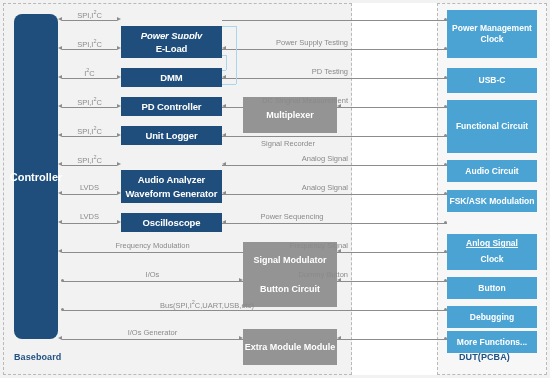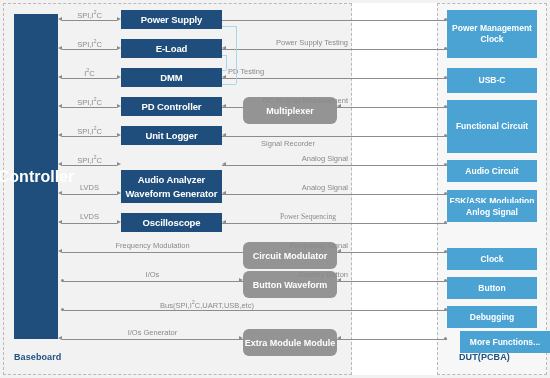--- a/index.html
+++ b/index.html
@@ -33,50 +33,50 @@
   }
   #label-baseboard{left:14px;top:352px;}
   #label-dut{left:459px;top:352px;}
 
   
   #controller{
     position:absolute;
     left:14px;top:14px;width:44px;height:325px;
     background:#1f4e7c;
     color:#ffffff;
-    font-size:16px;font-weight:bold;
+    font-size:11px;font-weight:bold;
     display:flex;align-items:center;justify-content:center;
     text-align:center;
     box-sizing:border-box;
+    border-radius:8px;
   }
 
   
   .inst{
     position:absolute;
     left:121px;width:101px;height:19px;
     background:#1f4e7c;
     color:#ffffff;
     font-size:9.5px;font-weight:bold;
     display:flex;align-items:center;justify-content:center;
     text-align:center;
     box-sizing:border-box;
     letter-spacing:-.1px;
   }
 
   
   .grayblk{
     position:absolute;
-    left:243px;width:94px;height:27px;
+    left:243px;width:94px;height:36px;
     background:#949494;
     color:#ffffff;
     font-size:9px;font-weight:bold;
     display:flex;align-items:center;justify-content:center;
     text-align:center;
     box-sizing:border-box;
-    border-radius:6px;
   }
 
   
   .dut{
     position:absolute;
     left:447px;width:90px;
     background:#4ba3d3;
     color:#ffffff;
     font-size:8.5px;font-weight:bold;
     display:flex;align-items:center;justify-content:center;
@@ -191,21 +191,21 @@
       <div class="hline" style="left: 62px; top: 280.5px; width: 181px;"></div>
       <div class="dot" style="left: 60.5px; top: 279px;"></div>
       <div class="arrow arrow-r" style="left: 239px; top: 278px;"></div>
       <div class="hline" style="left: 62px; top: 309.5px; width: 290px;"></div>
       <div class="dot" style="left: 60.5px; top: 308px;"></div>
       <div class="hline" style="left: 62px; top: 338.5px; width: 181px;"></div>
       <div class="arrow arrow-l" style="left: 58px; top: 336px;"></div>
       <div class="arrow arrow-r" style="left: 239px; top: 336px;"></div>
     </div>
   <div id="layer-instruments">
-      <div class="inst" style="top: 10px;">
+      <div class="inst" style="top: 26px; font-style: italic;">
         <span>Power Supply</span>
       </div>
       <div class="inst" style="top: 39px;">
         <span>E-Load</span>
       </div>
       <div class="inst" style="top: 68px;">
         <span>DMM</span>
       </div>
       <div class="inst" style="top: 97px;">
         <span>PD Controller</span>
@@ -221,24 +221,24 @@
       </div>
       <div class="inst" style="top: 213px;">
         <span>Oscilloscope</span>
       </div>
     </div>
   <div id="layer-gray">
       <div class="grayblk" style="top: 97px;">
         <span>Multiplexer</span>
       </div>
       <div class="grayblk" style="top: 242px;">
-        <span>Circuit Modulator</span>
+        <span>Signal Modulator</span>
       </div>
       <div class="grayblk" style="top: 271px;">
-        <span>Button Waveform</span>
+        <span>Button Circuit</span>
       </div>
       <div class="grayblk" style="top: 329px;">
         <span>Extra Module Module</span>
       </div>
     </div>
   <div id="layer-dut">
       <div class="dut" style="top: 10px; height: 48px;">
         <span>Power Management Clock</span>
       </div>
       <div class="dut" style="top: 68px; height: 25px;">
@@ -246,52 +246,52 @@
       </div>
       <div class="dut" style="top: 100px; height: 53px;">
         <span>Functional Circuit</span>
       </div>
       <div class="dut" style="top: 160px; height: 22px;">
         <span>Audio Circuit</span>
       </div>
       <div class="dut" style="top: 190px; height: 22px;">
         <span>FSK/ASK Modulation</span>
       </div>
-      <div class="dut" style="top: 203px; height: 19px;">
+      <div class="dut" style="top: 234px; height: 19px; text-decoration: underline;">
         <span>Anlog Signal</span>
       </div>
       <div class="dut" style="top: 248px; height: 22px;">
         <span>Clock</span>
       </div>
       <div class="dut" style="top: 277px; height: 22px;">
         <span>Button</span>
       </div>
       <div class="dut" style="top: 306px; height: 22px;">
         <span>Debugging</span>
       </div>
-      <div class="dut" style="top: 331px; height: 22px; margin-left: 13px;">
+      <div class="dut" style="top: 331px; height: 22px;">
         <span>More Functions...</span>
       </div>
     </div>
   <div id="layer-labels">
       <div class="linklabel" style="left: 62px; width: 55px; top: 8.5px;">SPI,I<sup>2</sup>C</div>
       <div class="linklabel" style="left: 62px; width: 55px; top: 37.5px;">SPI,I<sup>2</sup>C</div>
       <div class="linklabel" style="left: 62px; width: 55px; top: 66.5px;">I<sup>2</sup>C</div>
       <div class="linklabel" style="left: 62px; width: 55px; top: 95.5px;">SPI,I<sup>2</sup>C</div>
       <div class="linklabel" style="left: 62px; width: 55px; top: 124.5px;">SPI,I<sup>2</sup>C</div>
       <div class="linklabel" style="left: 62px; width: 55px; top: 153.5px;">SPI,I<sup>2</sup>C</div>
       <div class="linklabel" style="left: 62px; width: 55px; top: 182.5px;">LVDS</div>
       <div class="linklabel" style="left: 62px; width: 55px; top: 211.5px;">LVDS</div>
       <div class="linklabel" style="left: 228px; width: 120px; text-align: right; top: 37.5px;">Power Supply Testing</div>
-      <div class="linklabel" style="left: 228px; width: 120px; text-align: left; top: 66.5px;">PD Testing</div>
+      <div class="linklabel" style="left: 228px; width: 120px; text-align: right; top: 66.5px;">PD Testing</div>
       <div class="linklabel" style="left: 228px; width: 120px; text-align: right; top: 95.5px;">DC Singnal Measurement</div>
       <div class="linklabel" style="left: 228px; width: 120px; text-align: center; top: 139px;">Signal Recorder</div>
       <div class="linklabel" style="left: 228px; width: 120px; text-align: right; top: 153.5px;">Analog Signal</div>
       <div class="linklabel" style="left: 228px; width: 120px; text-align: right; top: 182.5px;">Analog Signal</div>
-      <div class="linklabel" style="left: 216px; width: 120px; text-align: right; top: 211.5px; font-family: Liberation Serif, serif;">Power Sequencing</div>
+      <div class="linklabel" style="left: 232px; width: 120px; text-align: center; top: 211.5px;">Power Sequencing</div>
       <div class="linklabel" style="left: 228px; width: 120px; text-align: right; top: 240.5px;">Frequency Signal</div>
       <div class="linklabel" style="left: 228px; width: 120px; text-align: right; top: 269.5px;">Dummy Button</div>
       <div class="linklabel" style="left: 62px; width: 181px; top: 240.5px;">Frequency Modulation</div>
       <div class="linklabel" style="left: 62px; width: 181px; top: 269.5px;">I/Os</div>
       <div class="linklabel" style="left: 62px; width: 290px; top: 298.5px;">Bus(SPI,I<sup>2</sup>C,UART,USB,etc)</div>
       <div class="linklabel" style="left: 62px; width: 181px; top: 327.5px;">I/Os Generator</div>
     </div>
   <div id="layer-loops">
       <div class="lb-h" style="left: 222px; top: 26px; width: 14px;"></div>
       <div class="lb-v" style="left: 236px; top: 26px; height: 58px;"></div>

